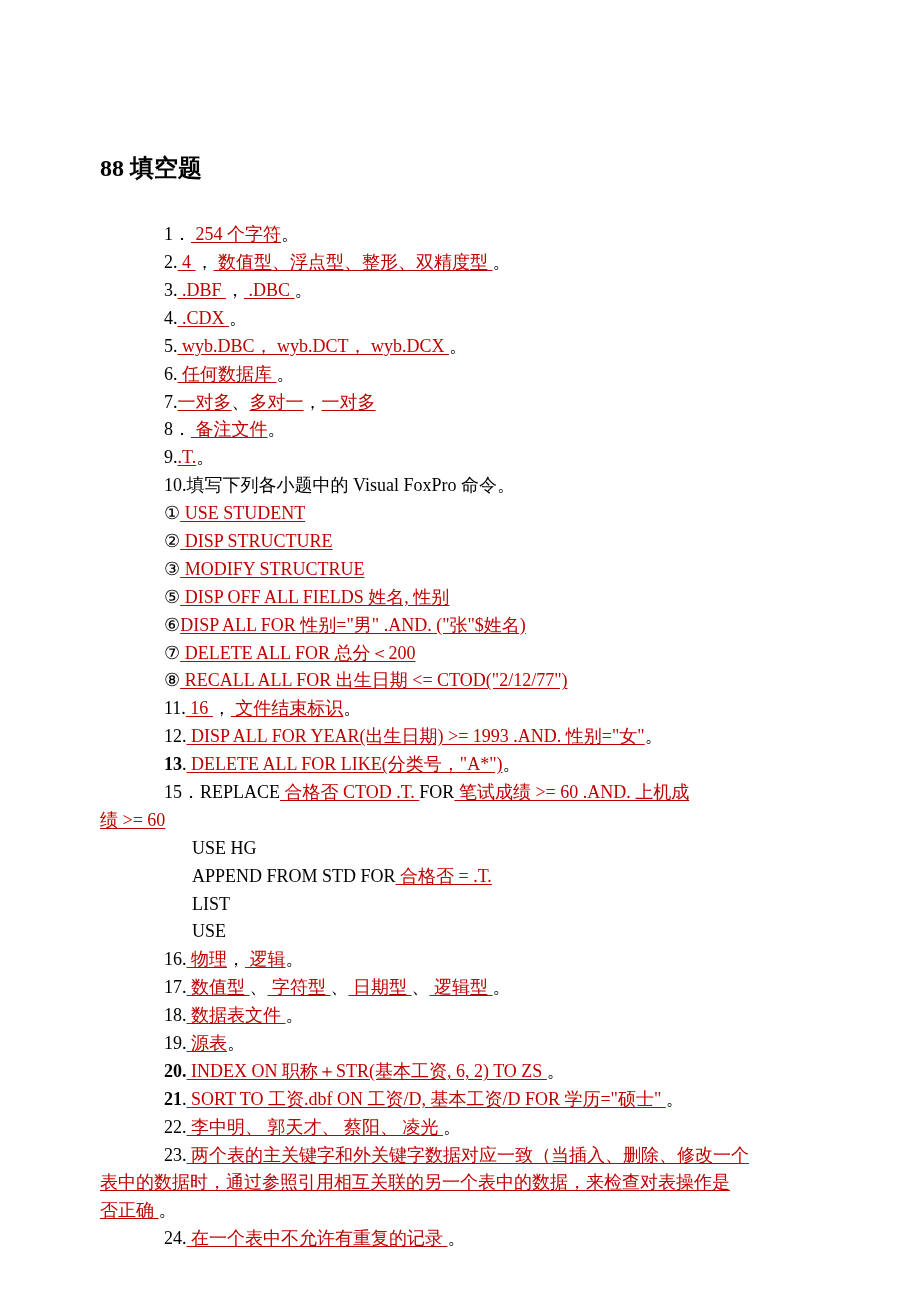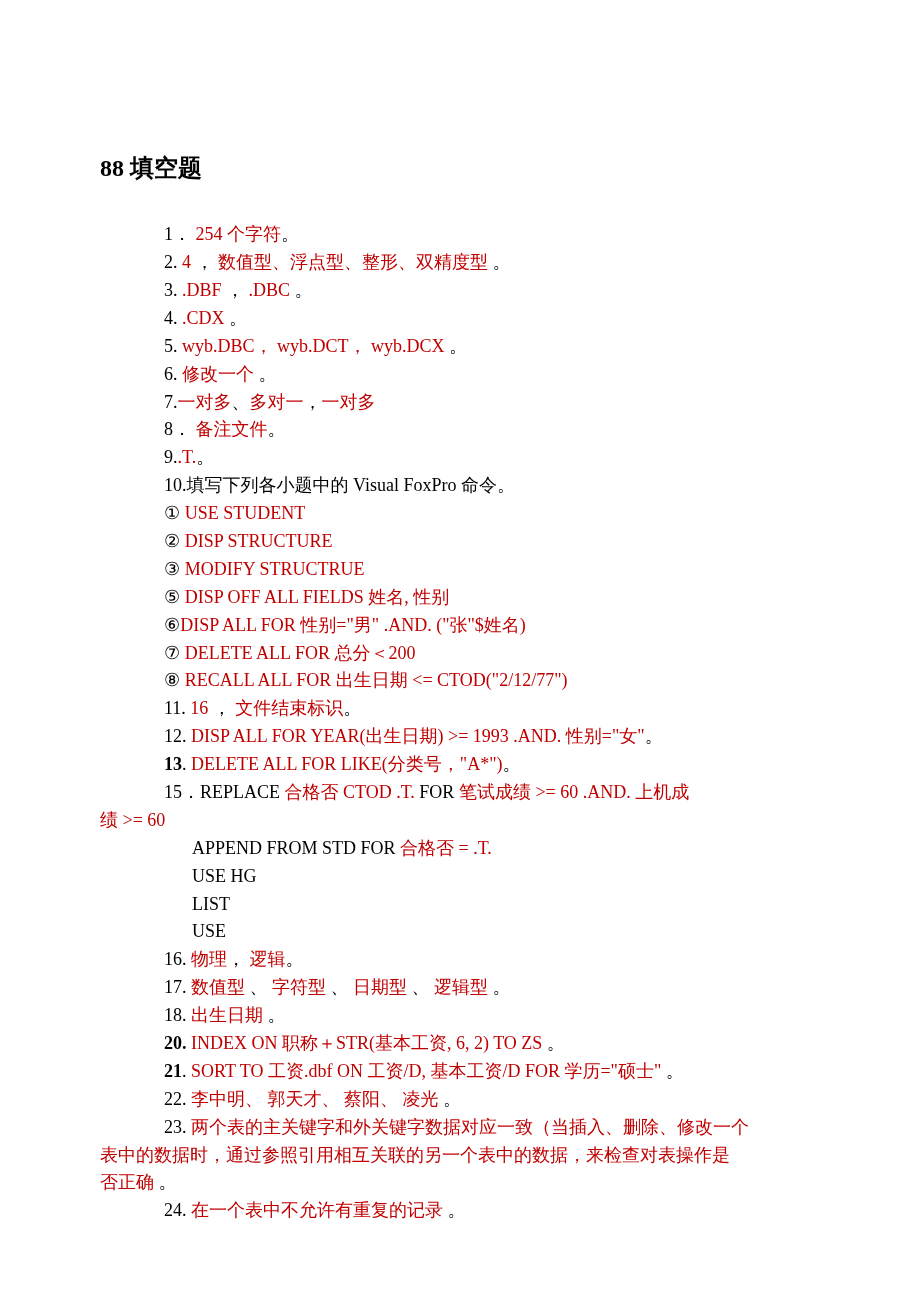--- a/index.html
+++ b/index.html
@@ -20,64 +20,66 @@
   }
   .items{
     padding-left:64px;
   }
   .line{
     margin:0;
     text-indent:0;
   }
   .ans{
     color:#c00000;
+    text-decoration:underline;
     text-underline-offset:2px;
   }
   .bold{ font-weight:bold;margin-top:23px; }
   .outdent{ margin-left:-64px; text-indent:0; }
   .block{ padding-left:28px; }
 </style>
 </head>
 <body>
 
 <h2>88 填空题</h2>
 
 <div class="items">
 
 <p class="line">1．<span class="ans">  254 个字符</span>。</p>
 <p class="line">2.<span class="ans">  4    </span>，<span class="ans">   数值型、浮点型、整形、双精度型  </span>。</p>
 <p class="line">3.<span class="ans">   .DBF    </span>，<span class="ans">   .DBC    </span>。</p>
 <p class="line">4.<span class="ans">  .CDX    </span>。</p>
 <p class="line">5.<span class="ans">  wyb.DBC，     wyb.DCT，       wyb.DCX    </span>。</p>
-<p class="line">6.<span class="ans">  修改一个  </span>。</p>
+<p class="line">6.<span class="ans">  任何数据库  </span>。</p>
 <p class="line">7.<span class="ans">一对多</span>、<span class="ans">多对一</span>，<span class="ans">一对多</span></p>
 <p class="line">8．<span class="ans">  备注文件</span>。</p>
 <p class="line">9.<span class="ans">.T.</span>。</p>
 <p class="line">10.填写下列各小题中的 Visual FoxPro 命令。</p>
 <p class="line">①<span class="ans">       USE   STUDENT                         </span></p>
 <p class="line">②<span class="ans">  DISP   STRUCTURE          </span></p>
 <p class="line">③<span class="ans">            MODIFY   STRUCTRUE    </span></p>
 <p class="line"><span style="font-family:Arial,sans-serif;">⑤</span><span class="ans">      DISP   OFF   ALL   FIELDS   姓名, 性别                          </span></p>
 <p class="line">⑥<span class="ans">DISP   ALL   FOR  性别="男" .AND. ("张"$姓名)</span></p>
 <p class="line">⑦<span class="ans">  DELETE   ALL   FOR    总分＜200                     </span></p>
 <p class="line">⑧<span class="ans">  RECALL   ALL   FOR   出生日期 &lt;= CTOD("2/12/77")           </span></p>
 <p class="line">11.<span class="ans"> 16  </span>，<span class="ans">  文件结束标识</span>。</p>
 <p class="line">12.<span class="ans">  DISP   ALL   FOR   YEAR(出生日期) &gt;= 1993 .AND.  性别="女"</span>。</p>
 <p class="line"><span class="bold">13</span>.<span class="ans">  DELETE   ALL   FOR   LIKE(分类号，"A*")</span>。</p>
 <p class="line"><span>15．REPLACE</span><span class="ans"> 合格否  CTOD   .T.  </span> <span>FOR</span><span class="ans">  笔试成绩  &gt;= 60 .AND.  上机成</span></p>
 <p class="line outdent"><span class="ans">绩  &gt;= 60</span></p>
 <div class="block">
+  <p class="line">USE   HG</p>
   <p class="line"><span>APPEND   FROM   STD   FOR</span><span class="ans">  合格否  = .T.   </span></p>
-  <p class="line">USE   HG</p>
   <p class="line">LIST</p>
   <p class="line">USE</p>
 </div>
 <p class="line">16.<span class="ans">  物理</span>，<span class="ans">  逻辑</span>。</p>
 <p class="line">17.<span class="ans">  数值型  </span>、<span class="ans">  字符型  </span>、<span class="ans">  日期型  </span>、<span class="ans">  逻辑型  </span>。</p>
-<p class="line">18.<span class="ans">  出生日期  </span>。</p>
+<p class="line">18.<span class="ans">  数据表文件  </span>。</p>
+<p class="line">19.<span class="ans">  源表</span>。</p>
 <p class="line"><span class="bold">20.</span><span class="ans"> INDEX   ON  职称＋STR(基本工资, 6, 2) TO   ZS  </span>。</p>
 <p class="line"><span class="bold">21</span>.<span class="ans"> SORT   TO  工资.dbf   ON  工资/D,  基本工资/D   FOR   学历="硕士"  </span>。</p>
 <p class="line">22.<span class="ans">  李中明、  郭天才、  蔡阳、  凌光  </span>。</p>
 <p class="line">23.<span class="ans">  两个表的主关键字和外关键字数据对应一致（当插入、删除、修改一个</span></p>
 <p class="line outdent"><span class="ans">表中的数据时，通过参照引用相互关联的另一个表中的数据，来检查对表操作是</span></p>
 <p class="line outdent"><span class="ans">否正确  </span>。</p>
 <p class="line">24.<span class="ans">  在一个表中不允许有重复的记录  </span>。</p>
 
 </div>
 

